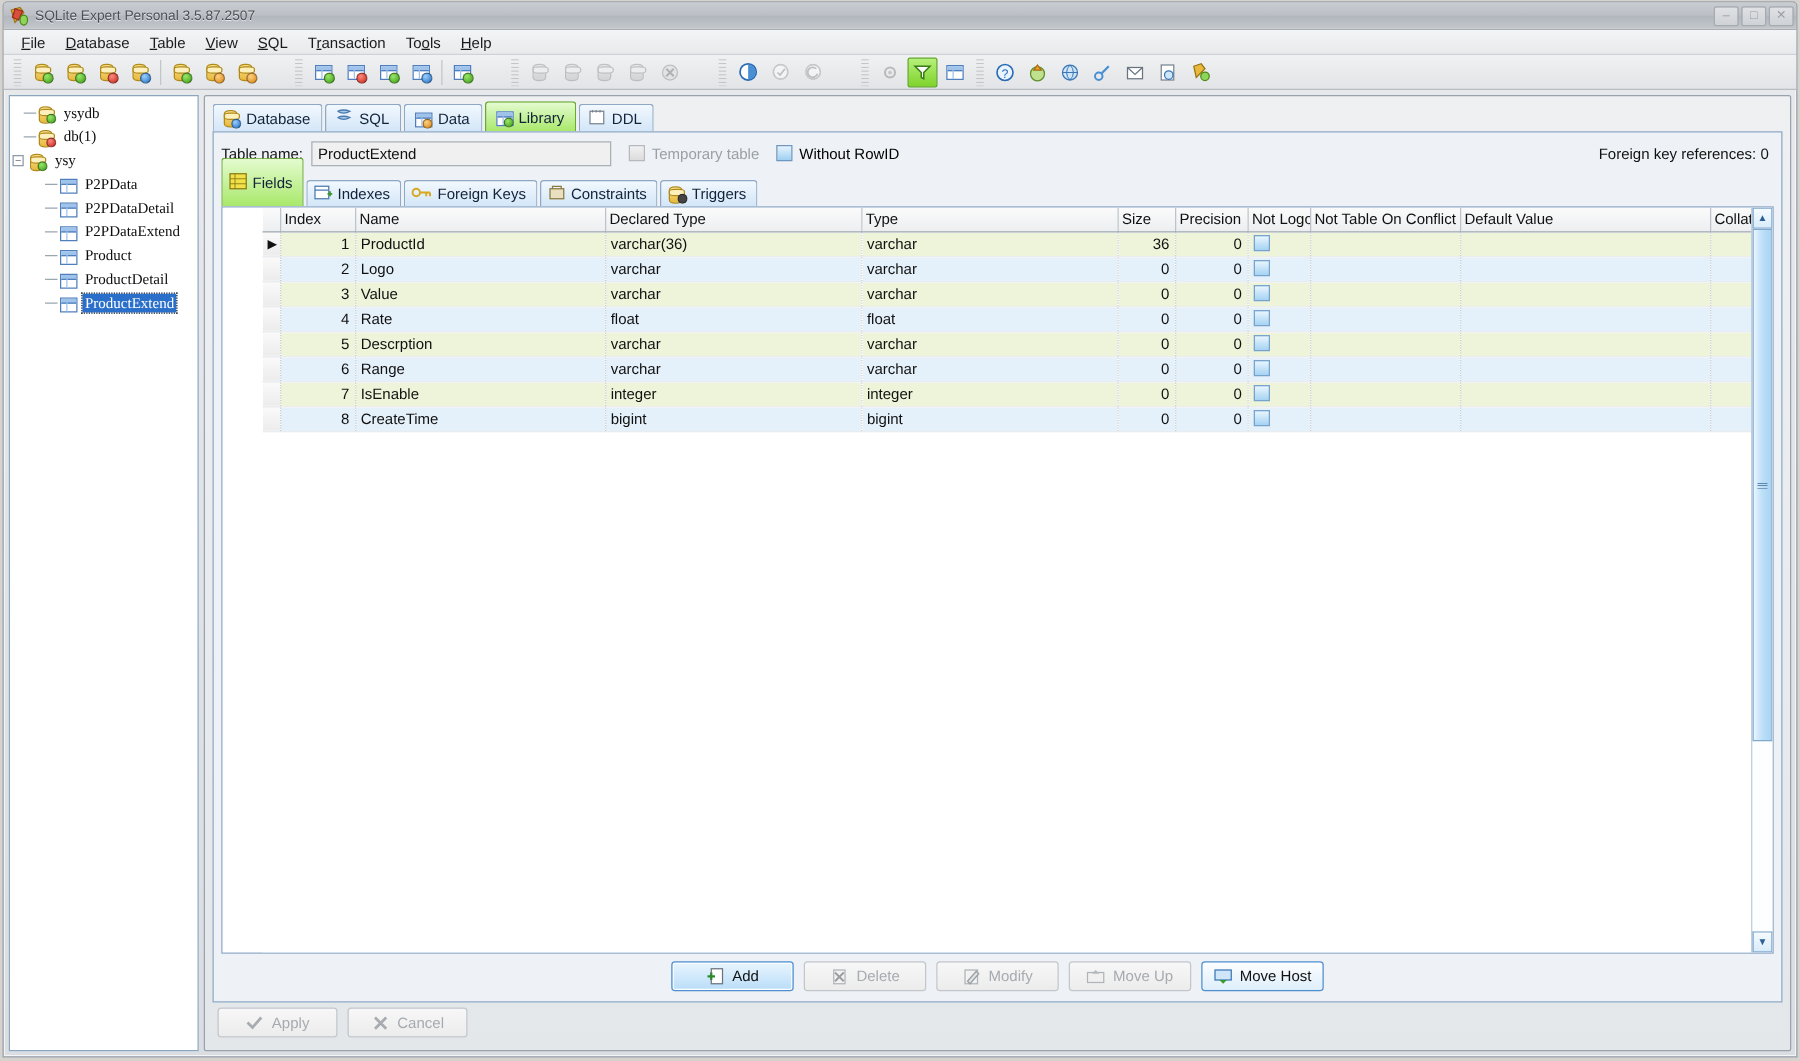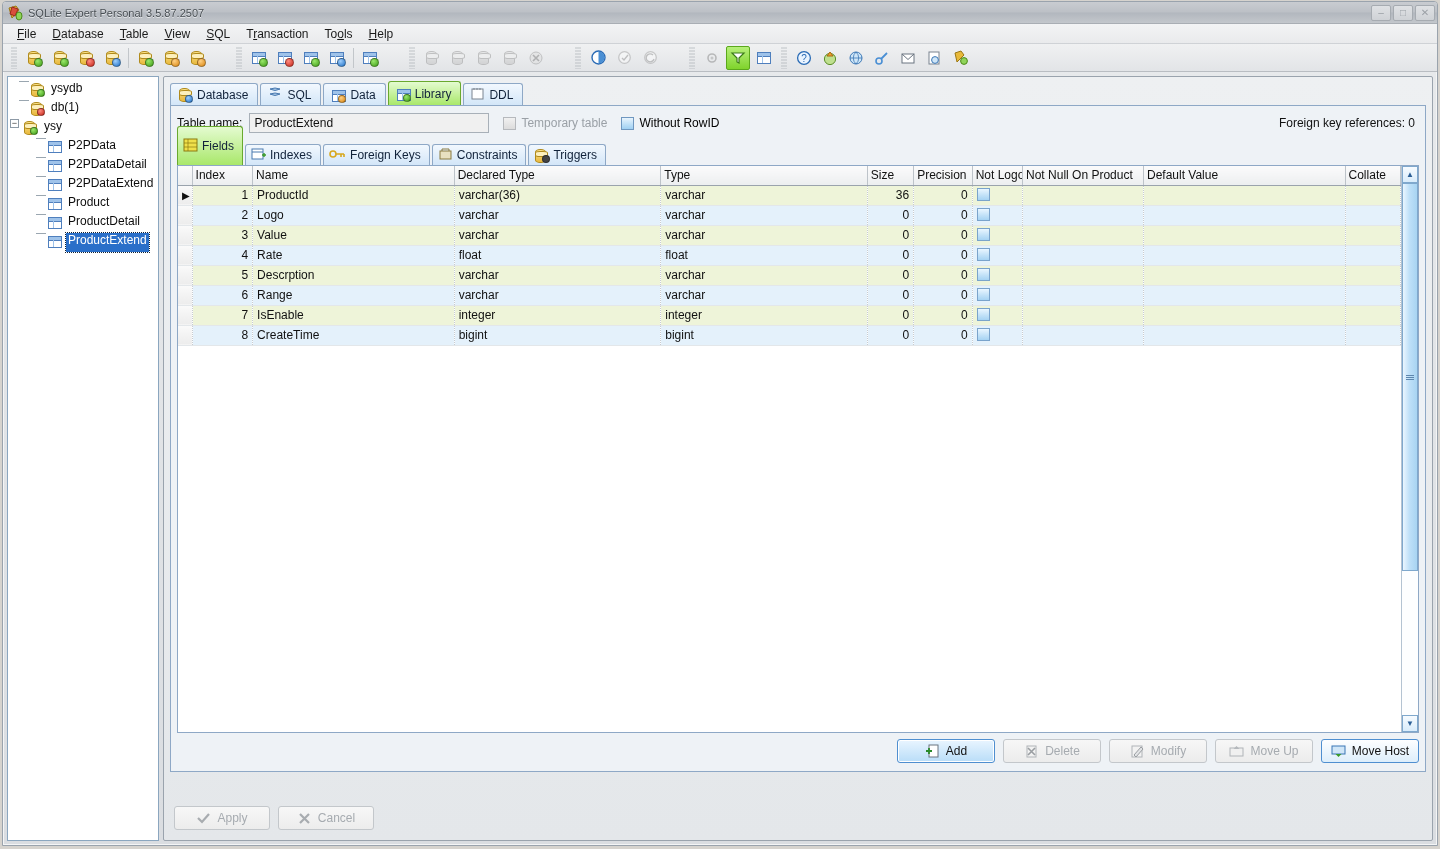--- a/index.html
+++ b/index.html
@@ -125,21 +125,21 @@
 
   
   #body { flex: 1; display: flex; padding: 4px; gap: 4px; min-height: 0; }
 
   #treepanel {
     width: 152px; flex: none;
     background: #fff; border: 1px solid #8ba6bf;
     position: relative; overflow: hidden;
   }
   #tree { padding: 4px 2px; font-size: 12px; }
-  .tnode { display: flex; height: 19px; position: relative; white-space: nowrap; }
+  .tnode { display: flex; align-items: center; height: 19px; position: relative; white-space: nowrap; font-family: Liberation Serif, serif; }
   .tnode .lbl { margin-left: 3px; color: #0d0d0d; padding: 0 2px; }
   .tnode.sel .lbl { background: #2a6fc9; color: #fff; outline: 1px dotted #123; }
   .expander {
     width: 9px; height: 9px; border: 1px solid #8d9aa6; background: #fff;
     display: flex; align-items: center; justify-content: center;
     font-size: 9px; line-height: 7px; color: #333; flex: none; margin-right: 3px;
   }
   .tindent { width: 17px; flex: none; }
   .tline-h { width: 10px; height: 1px; background: #9aa6b0; flex: none; }
   .tstub { width: 9px; flex: none; }
@@ -178,21 +178,21 @@
 
   
   #namerow { display: flex; align-items: center; height: 22px; flex: none; }
   #namerow .lab { font-size: 12px; color: #111; margin-right: 7px; }
   #tablename {
     width: 240px; height: 20px;
     border: 1px solid #a8b0b8; background: #f0f0f0; color: #111;
     font-family: "Liberation Sans", sans-serif; font-size: 12px;
     padding: 0 4px;
   }
-  .chkwrap { display: flex; align-items: center; gap: 5px; margin-left: 14px; font-size: 12px; }
+  .chkwrap { display: flex; gap: 5px; margin-left: 14px; font-size: 12px; }
   .chkwrap.disabled { color: #9aa0a6; }
   .chkbox {
     width: 13px; height: 13px; border: 1px solid #6f97c0; flex: none;
     background: linear-gradient(180deg,#e8f4fd 0%,#bfe0f7 55%,#9fd0f2 100%);
   }
   .chkbox.dis { border-color: #b6b9bd; background: linear-gradient(180deg,#f1f1f1,#dcdcdc); }
   #fkref { margin-left: auto; font-size: 12px; color: #111; margin-right: 4px; }
 
   
   #subtabs { display: flex; align-items: flex-end; height: 24px; flex: none; gap: 2px; margin-top: 7px; }
@@ -207,21 +207,21 @@
     background: linear-gradient(180deg,#e4fbd0,#a9e86a);
     border-color: #69a92f; height: 39px;
   }
 
   
   #gridwrap {
     flex: 1; min-height: 0; margin-top: 0;
     border: 1px solid #8ea8c6; background: #fff;
     display: flex; overflow: hidden;
   }
-  #gridmain { flex: 1; min-width: 0; display: flex; flex-direction: column; overflow: hidden; }
+  #gridmain { flex: 1; min-width: 0; display: flex; flex-direction: column; overflow: hidden; padding-left: 32px; }
   table.grid { border-collapse: collapse; table-layout: fixed; width: 100%; font-size: 12px; }
   table.grid th {
     background: linear-gradient(180deg,#fbfbfb,#eceef0);
     border-right: 1px solid #bdc3c9; border-bottom: 1px solid #9aa3ad;
     font-weight: normal; text-align: left; color: #111;
     height: 19px; padding: 0 3px; white-space: nowrap; overflow: hidden;
   }
   table.grid td {
     border-right: 1px dotted #c6cbd0;
     border-bottom: 1px solid #e3e7ea;
@@ -264,21 +264,21 @@
     border: 1px solid #7fa8cd;
     display: flex; align-items: center; justify-content: center;
   }
   .thumbgrip {
     width: 8px; height: 5px;
     background: repeating-linear-gradient(180deg,#5e87ae 0 1px,transparent 1px 2px);
   }
 
   
   #btnrow {
-    display: flex; gap: 8px; justify-content: flex-end;
+    display: flex; gap: 8px; justify-content: center;
     padding: 6px 0 4px 0; flex: none;
   }
   .btn {
     min-width: 98px; height: 24px;
     display: flex; align-items: center; justify-content: center; gap: 6px;
     border: 1px solid #9fa6ad; border-radius: 3px;
     background: linear-gradient(180deg,#fbfbfb,#e7e9eb);
     font-size: 12px; color: #111;
   }
   .btn.focus {
@@ -287,21 +287,21 @@
     box-shadow: inset 0 0 0 1px #fff;
   }
   .btn.hot {
     border-color: #4f8fd0;
     background: linear-gradient(180deg,#fdfeff,#ddeefb);
   }
   .btn.disabled { color: #a6abb0; border-color: #c3c7cb;
     background: linear-gradient(180deg,#f7f7f7,#ececec); }
   #applyrow { display: flex; gap: 8px; justify-content: flex-start;
     padding: 4px 0 4px 4px; flex: none; }
-  .btn.wide { min-width: 96px; margin-top: 30px; }
+  .btn.wide { min-width: 96px; }
 
   .bico { width: 15px; height: 15px; position: relative; flex: none; }
 </style>
 </head>
 <body>
 
 <div id="window">
 
   <div id="titlebar">
     <div class="app-icon">
@@ -773,21 +773,21 @@
               <thead>
                 <tr>
                   <th class="c-ind"></th>
                   <th>Index</th>
                   <th>Name</th>
                   <th>Declared Type</th>
                   <th>Type</th>
                   <th>Size</th>
                   <th>Precision</th>
                   <th>Not Logo</th>
-                  <th>Not Null On Product</th>
+                  <th>Not Table On Conflict</th>
                   <th>Default Value</th>
                   <th>Collate</th>
                 </tr>
               </thead>
               <tbody>
                 <tr class="r-odd">
                   <td class="c-ind">▶</td>
                   <td class="num">1</td>
                   <td>ProductId</td>
                   <td>varchar(36)</td>

